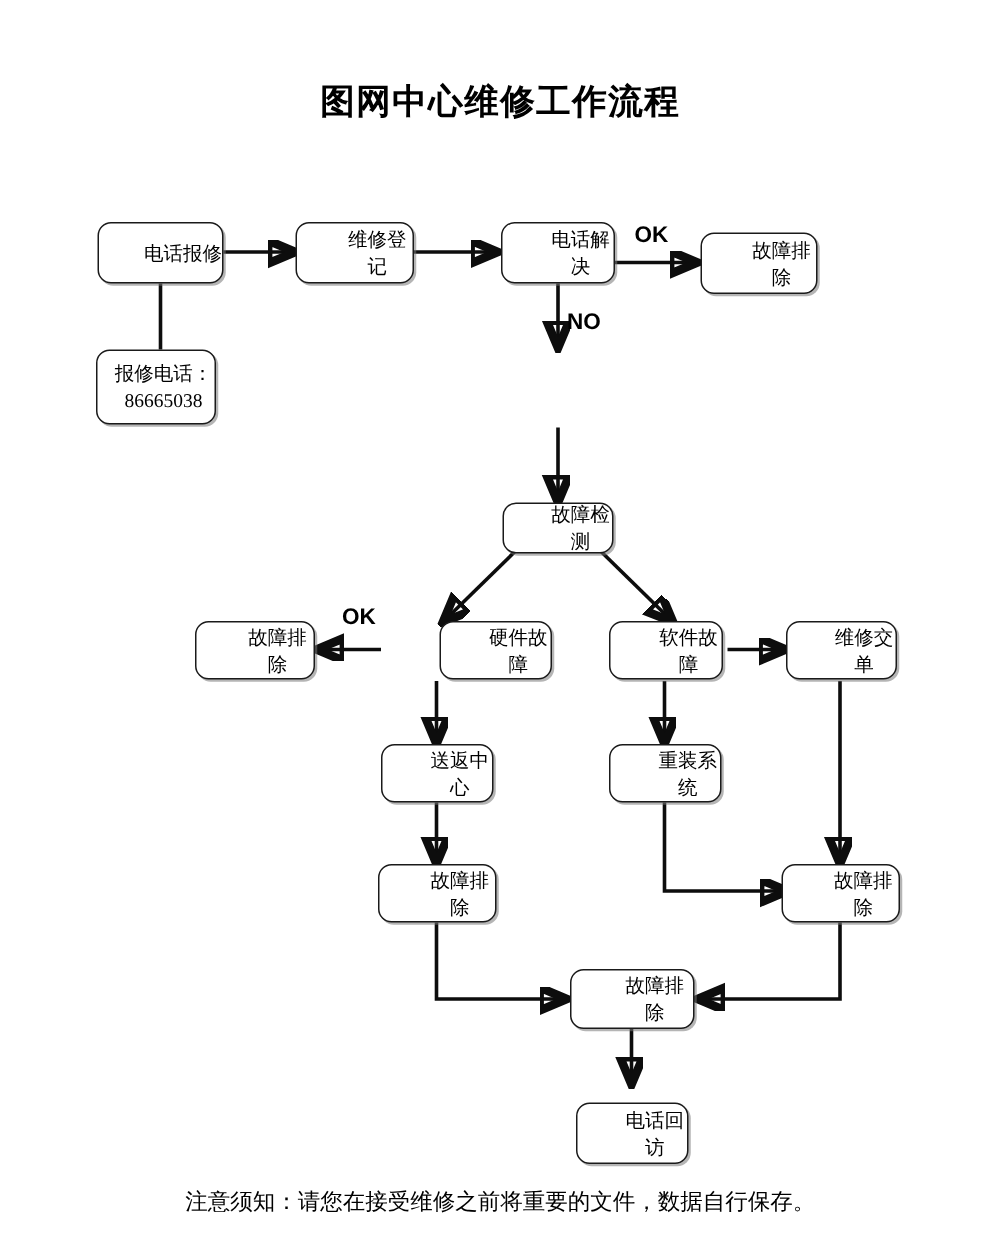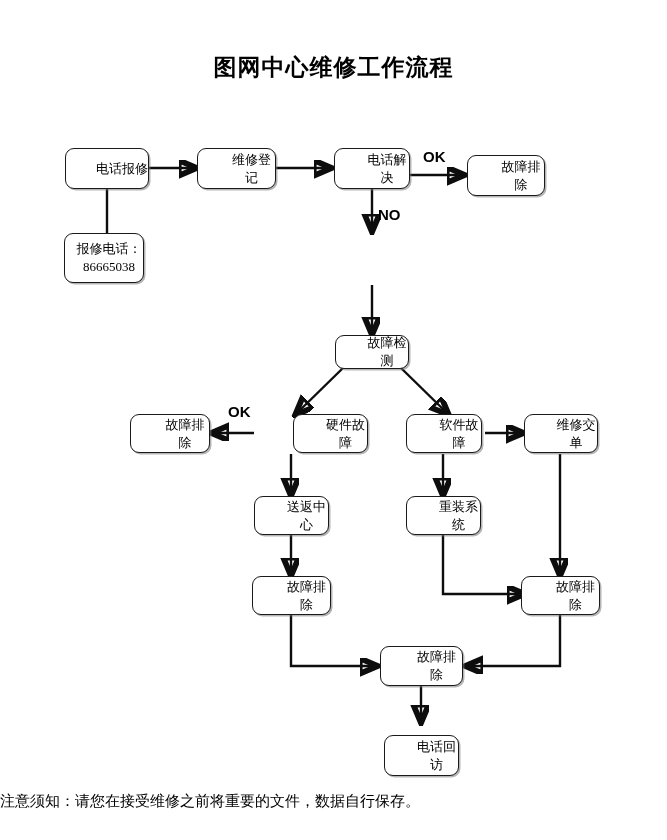--- a/index.html
+++ b/index.html
@@ -31,20 +31,21 @@
     font-size: 23px;
     font-weight: bold;
     letter-spacing: 1px;
     font-family: "Liberation Serif", "DejaVu Serif", serif;
   }
   .footer-note {
     position: absolute;
     left: 0;
     top: 792px;
     width: 667px;
+    text-align: center;
     font-size: 15px;
     font-family: "Liberation Serif", "DejaVu Serif", serif;
   }
   .node {
     position: absolute;
     box-sizing: border-box;
     border: 1.4px solid #1a1a1a;
     border-radius: 9px;
     background: #ffffff;
     display: flex;

